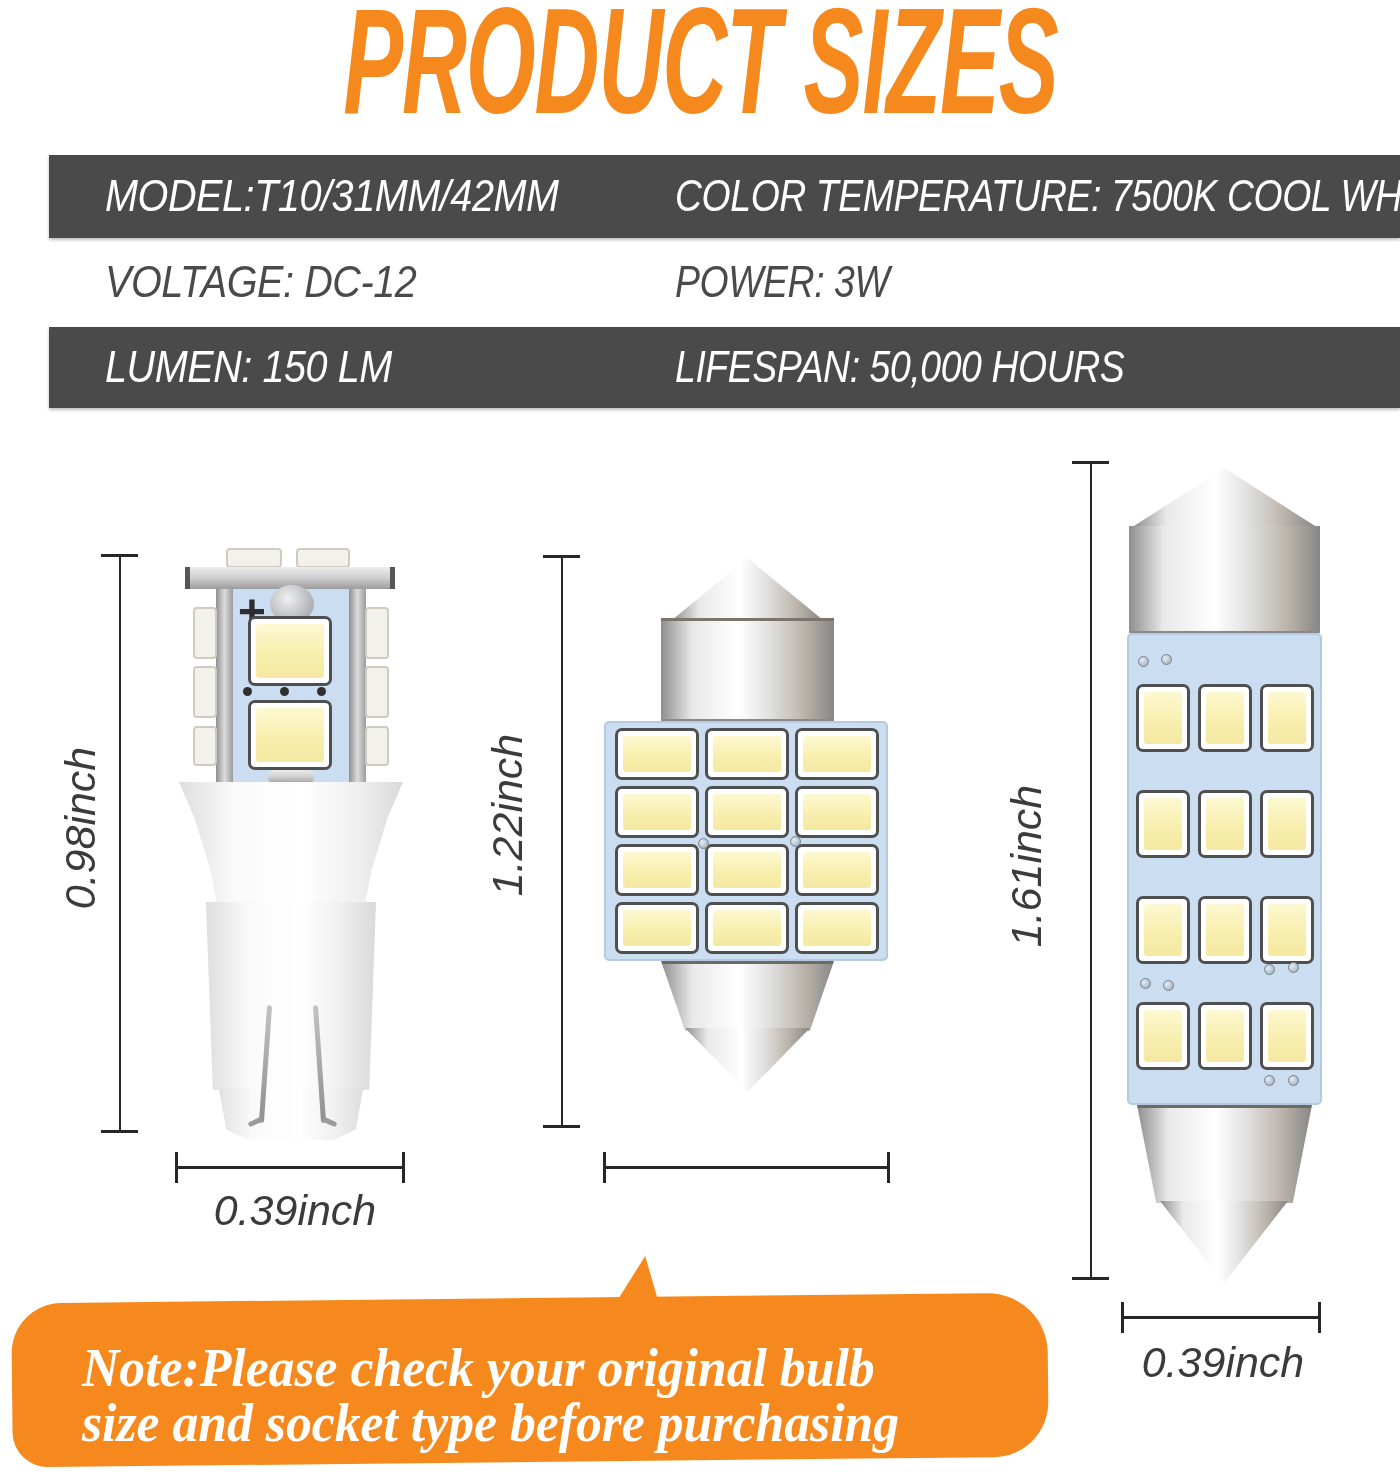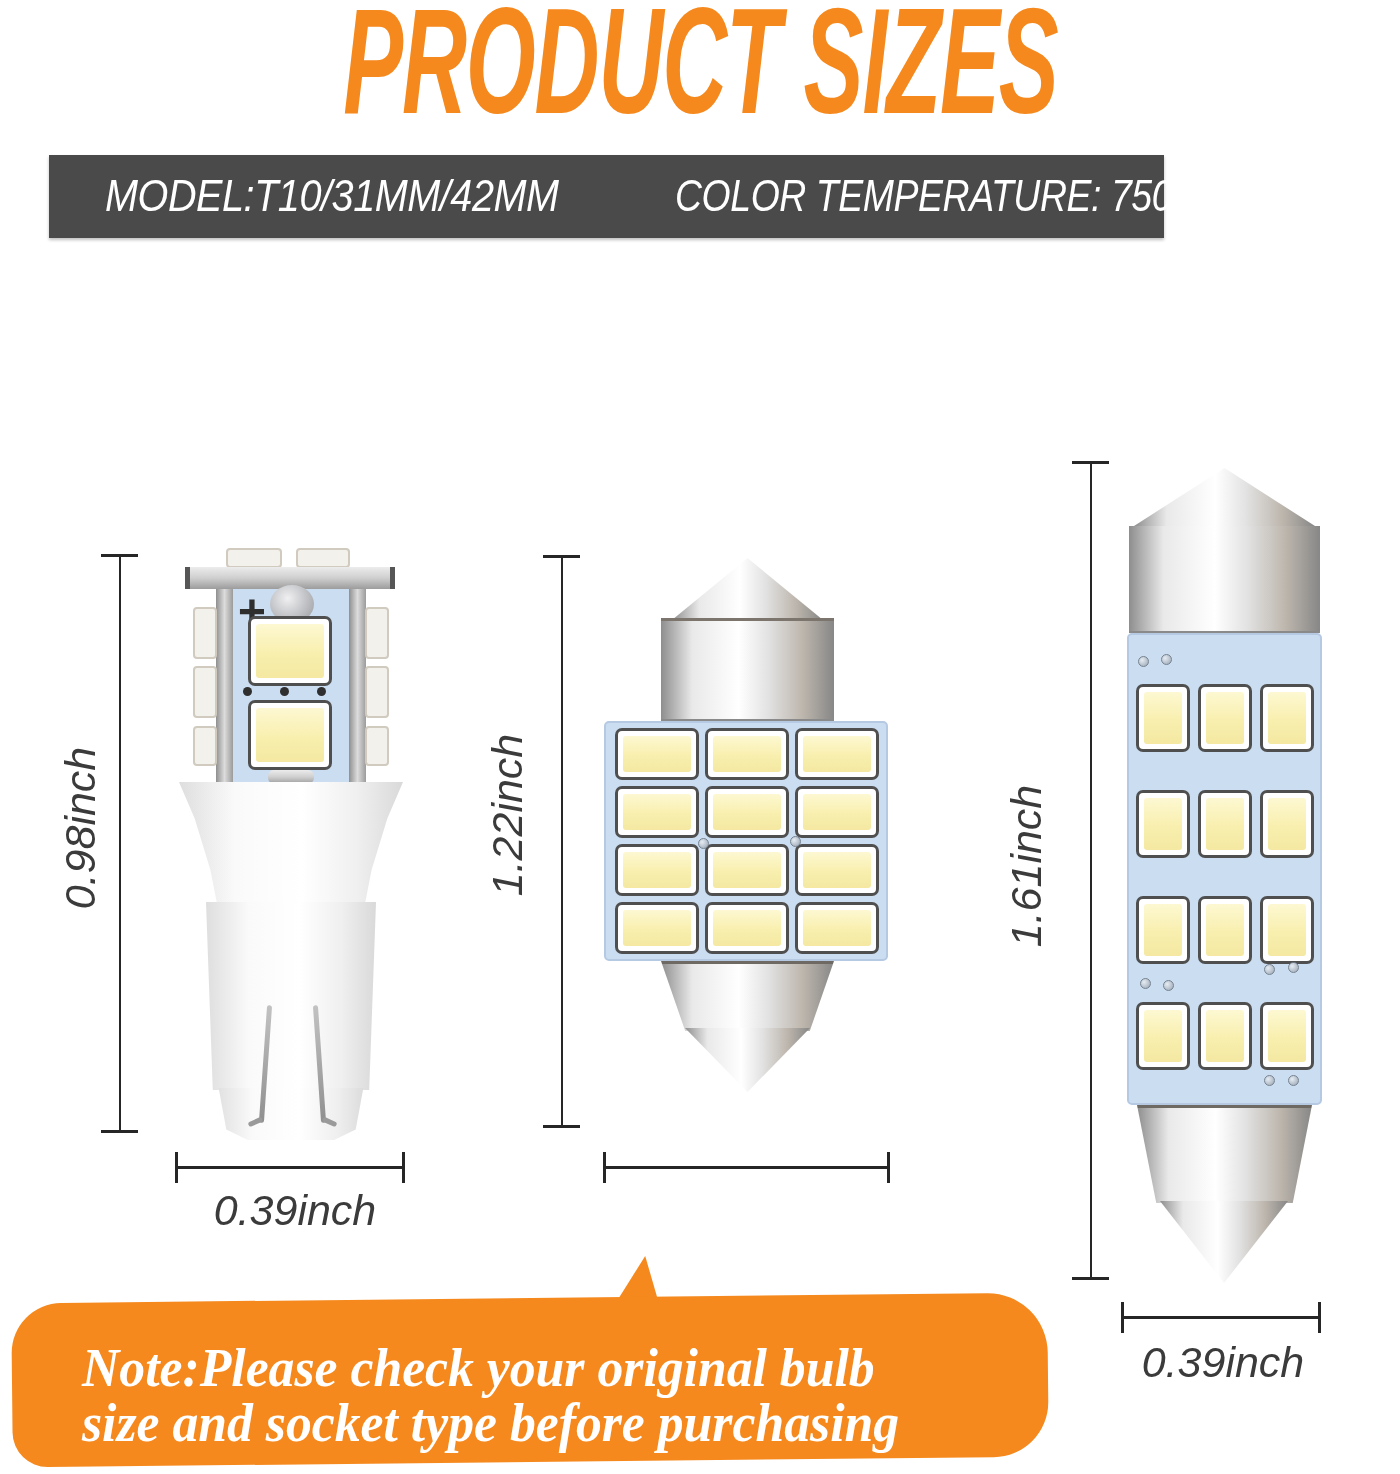--- a/index.html
+++ b/index.html
@@ -5,21 +5,21 @@
   html,body{margin:0;padding:0;background:#ffffff;}
   body{width:1400px;height:1474px;position:relative;font-family:"Liberation Sans",sans-serif;}
   .scene{position:absolute;left:0;top:0;width:1400px;height:1474px;overflow:hidden;background:#fff;font-style:italic;}
 
   
   .title{position:absolute;left:0;top:-14px;width:1400px;text-align:center;
          font-size:150px;font-weight:bold;color:#F5891D;line-height:1.0;white-space:nowrap;}
   .title span{display:inline-block;transform:scaleX(0.60);transform-origin:center;letter-spacing:-2px;}
 
   
-  .spec-row{position:absolute;left:49px;width:1115px;}
+  .spec-row{position:absolute;left:49px;width:1351px;}
   .spec-row.dark{background:#4A4A4A;box-shadow:0 2px 3px rgba(0,0,0,0.25);}
   .spec-row .cell{position:absolute;top:50%;white-space:nowrap;font-size:44px;color:#ffffff;
                   transform:translateY(-52%) scaleX(0.90);transform-origin:left center;letter-spacing:-0.5px;}
   .spec-row .cell.r{transform:translateY(-52%) scaleX(0.85);}
   .spec-row.light .cell{color:#4A4A4A;}
   .cell.l{left:56px;}
   .cell.r{left:626px;}
   .row1{top:155px;height:83px;}
   .row2{top:238px;height:89px;}
   .row3{top:327px;height:81px;}
@@ -62,20 +62,28 @@
 <body>
 
 <div class="scene">
 
   <div class="title"><span>PRODUCT SIZES</span></div>
 
   <div class="spec-row dark row1">
     <span class="cell l">MODEL:T10/31MM/42MM</span>
     <span class="cell r">COLOR TEMPERATURE: 7500K COOL WHITE</span>
   </div>
+  <div class="spec-row light row2">
+    <span class="cell l">VOLTAGE: DC-12</span>
+    <span class="cell r">POWER: 3W</span>
+  </div>
+  <div class="spec-row dark row3">
+    <span class="cell l">LUMEN: 150 LM</span>
+    <span class="cell r">LIFESPAN: 50,000 HOURS</span>
+  </div>
 
   <div>
     <div class="tab abs" style="left:226px;top:548px;width:56px;height:20px;"></div>
     <div class="tab abs" style="left:296px;top:548px;width:54px;height:20px;"></div>
     <div class="abs metal-v" style="left:185px;top:567px;width:210px;height:22px;border-left:5px solid #565656;border-right:5px solid #565656;box-sizing:border-box;"></div>
 
     <div class="abs" style="left:216px;top:589px;width:17px;height:194px;background:linear-gradient(90deg,#8f8f8f,#dcdcdc 50%,#9b9b9b);"></div>
     <div class="abs" style="left:349px;top:589px;width:17px;height:194px;background:linear-gradient(90deg,#8f8f8f,#dcdcdc 50%,#9b9b9b);"></div>
     <div class="abs" style="left:233px;top:589px;width:116px;height:194px;background:#CBDDF1;"></div>
 

